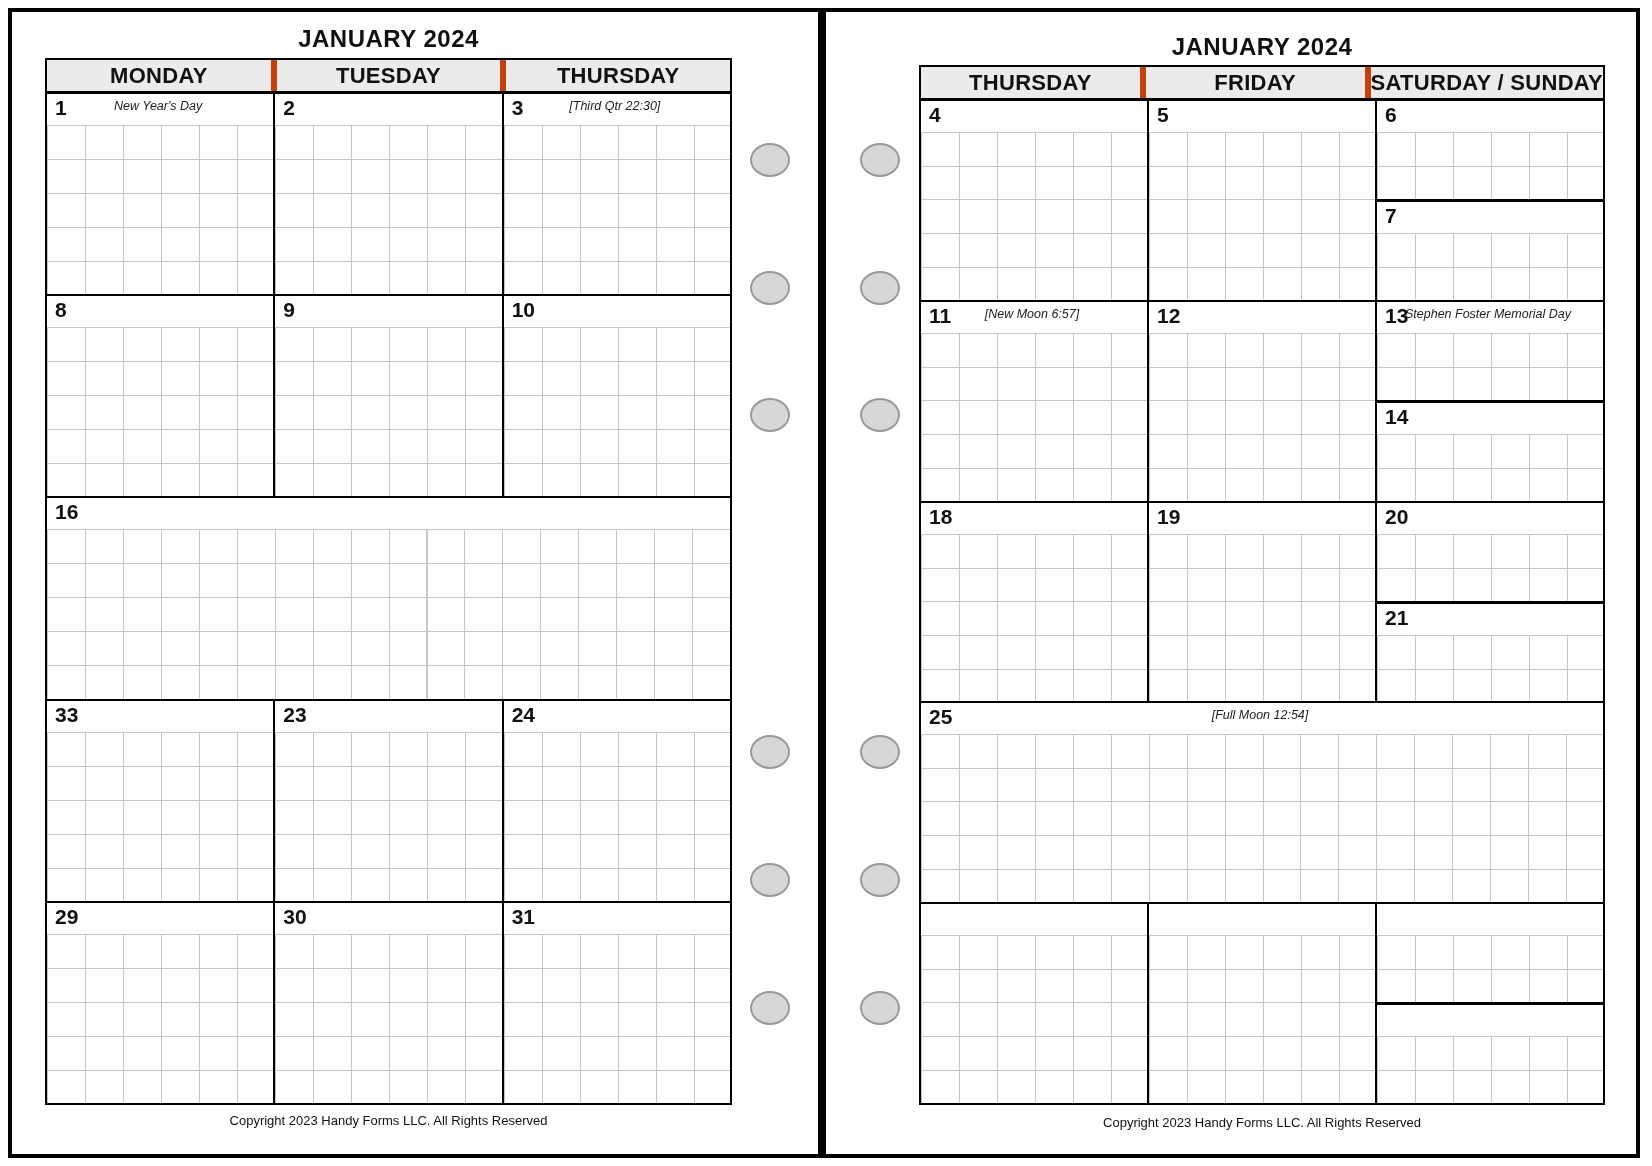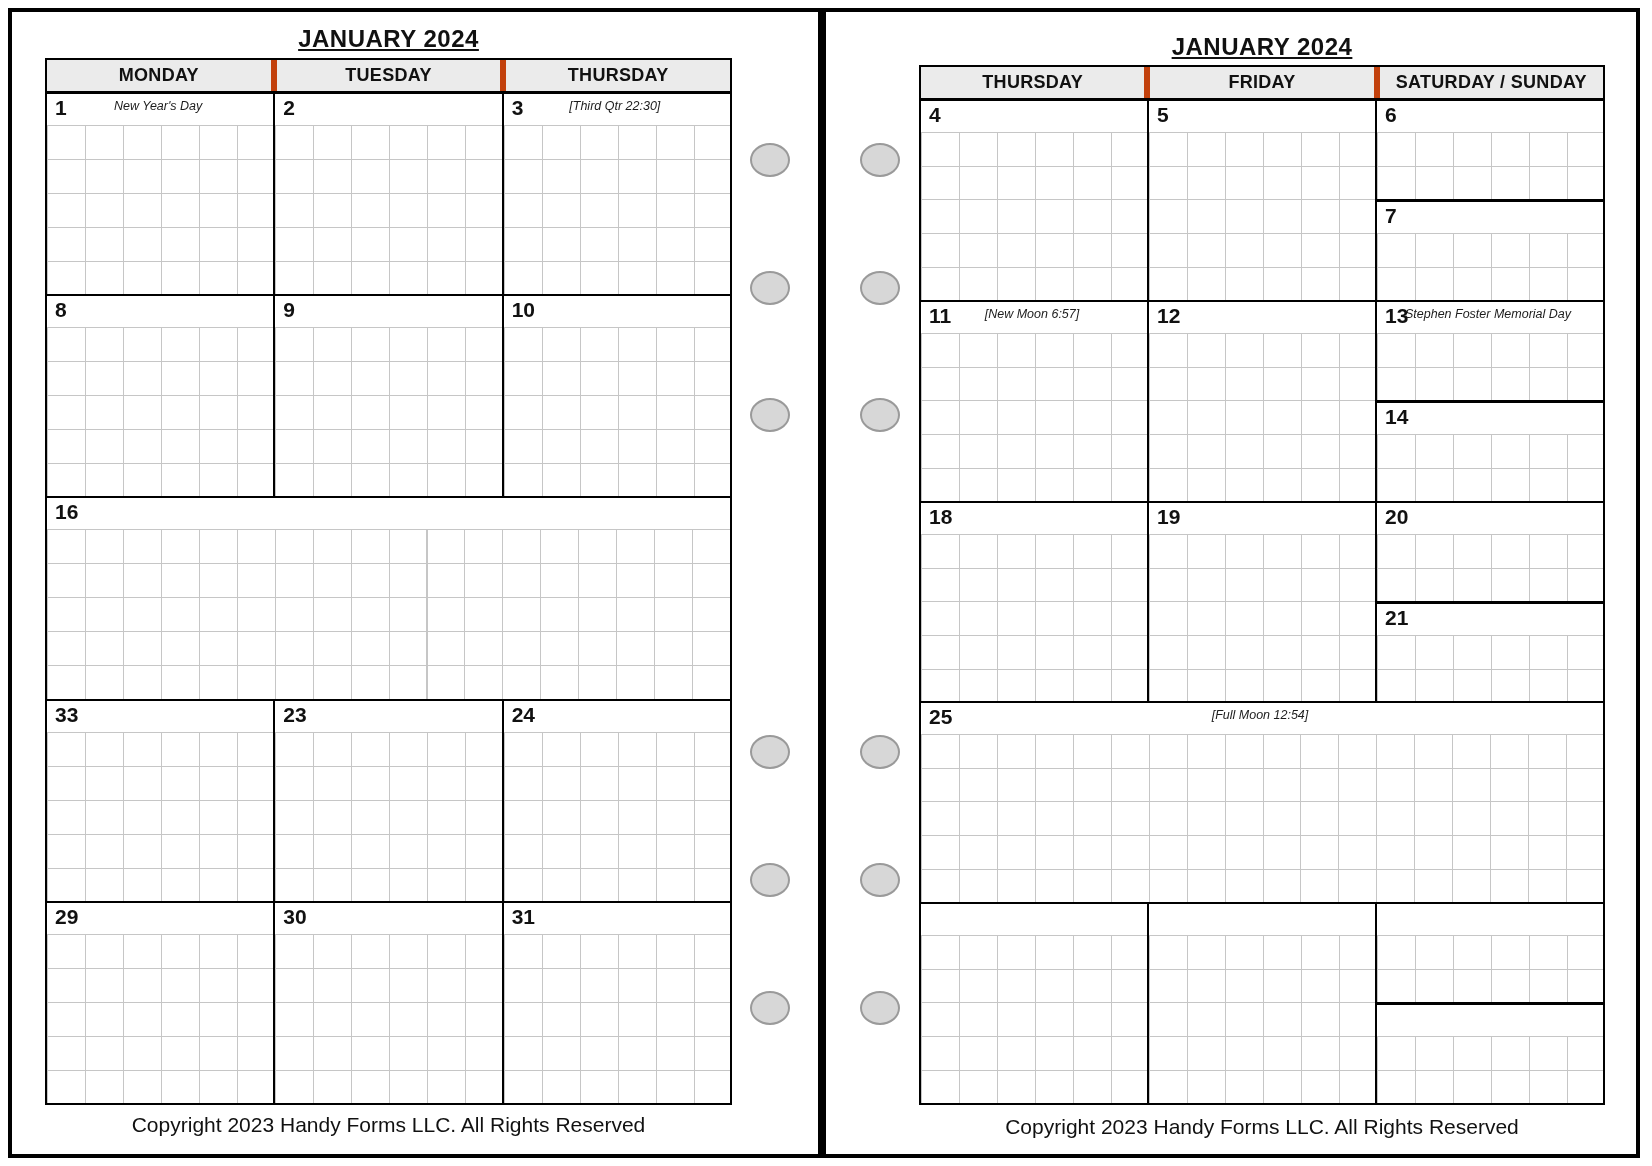--- a/index.html
+++ b/index.html
@@ -15,36 +15,35 @@
     position:absolute;top:8px;height:1150px;
     background:#fff;border:4px solid #000;box-sizing:border-box;
   }
   #page-left{left:8px;width:814px;}
   #page-right{left:822px;width:818px;}
 
   .month-title{
     position:absolute;text-align:center;
     font-size:24px;font-weight:bold;letter-spacing:.5px;
     white-space:nowrap;
-    text-decoration:underline;
   }
   #page-left .month-title{left:33px;top:13px;width:687px;}
   #page-right .month-title{left:93px;top:21px;width:686px;}
 
   .grid{
     position:absolute;border:2px solid #000;box-sizing:border-box;
     display:flex;flex-direction:column;background:#fff;
   }
   #page-left .grid{left:33px;top:46px;width:687px;height:1047px;}
   #page-right .grid{left:93px;top:53px;width:686px;height:1040px;}
 
   .hdr-row{display:flex;height:31px;flex:0 0 31px;background:#ebebeb;border-bottom:3px solid #000;}
   .hdr-cell{
     flex:1;display:flex;align-items:center;justify-content:center;
-    font-size:18px;font-weight:bold;box-sizing:border-box;white-space:nowrap;
+    font-size:22px;font-weight:bold;box-sizing:border-box;white-space:nowrap;
     letter-spacing:.3px;
   }
   .hdr-cell + .hdr-cell{border-left:6px solid #c2410c;}
 
   .week{display:flex;flex:1;min-height:0;}
   .week + .week{border-top:2px solid #000;}
   .day{flex:1;position:relative;box-sizing:border-box;min-width:0;}
   .day + .day{border-left:2px solid #000;}
 
   .head{position:relative;height:31px;}
@@ -69,21 +68,21 @@
   .day.split{display:flex;flex-direction:column;}
   .half{flex:1;position:relative;min-height:0;}
   .half.sun{border-top:3px solid #000;}
   .half .squares{
     background-image:
       repeating-linear-gradient(to bottom, #c6c6c6 0 1px, transparent 1px 33.8px),
       repeating-linear-gradient(to right,  #c6c6c6 0 1px, transparent 1px 37.95px) !important;
   }
 
   .copyright{
-    position:absolute;text-align:center;font-size:21px;color:#111;white-space:nowrap;
+    position:absolute;text-align:center;font-size:13px;color:#111;white-space:nowrap;
   }
   #page-left .copyright{left:33px;top:1101px;width:687px;}
   #page-right .copyright{left:93px;top:1103px;width:686px;}
 
   .hole{
     position:absolute;width:40px;height:34px;border-radius:50%;
     background:#d7d7d7;border:2px solid #9a9a9a;box-sizing:border-box;
   }
 </style>
 </head>

